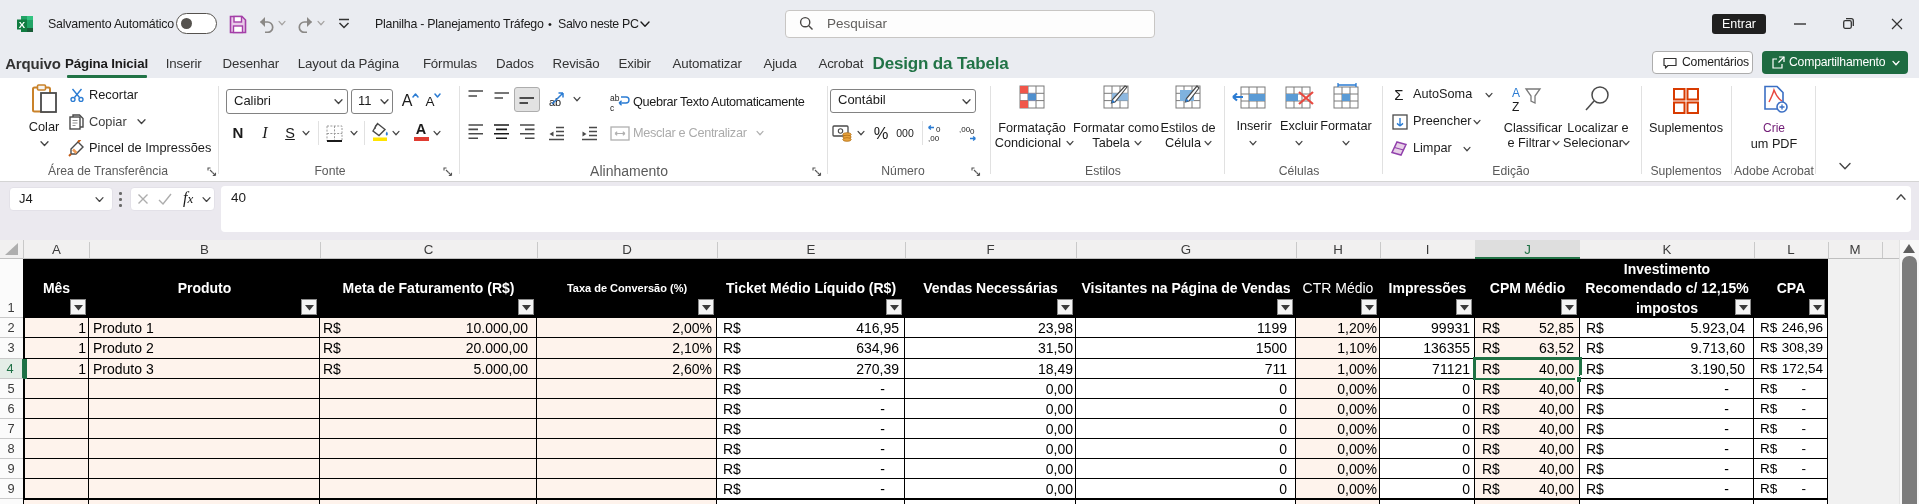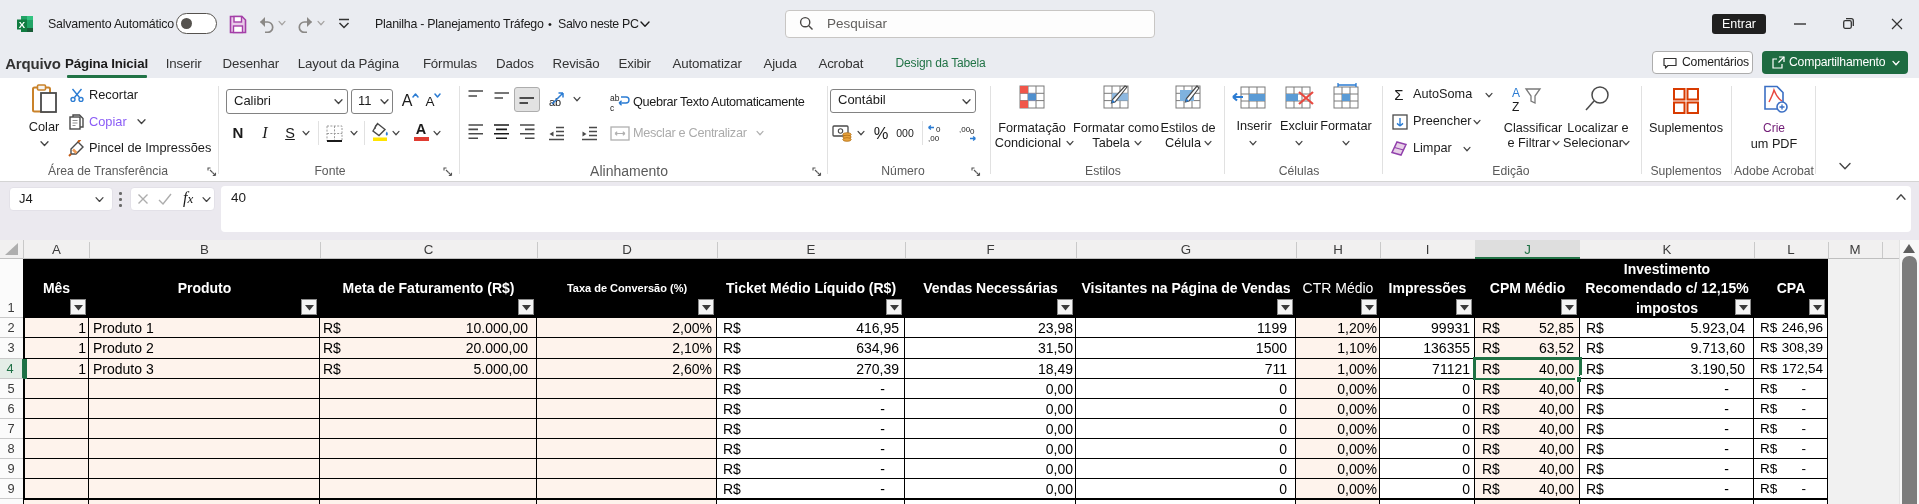--- a/index.html
+++ b/index.html
@@ -70,21 +70,21 @@
 <div style="left:183.7px;top:63.5px;transform:translate(-50%,-50%);font-size:13.3px;color:#333;font-weight:normal;white-space:nowrap;line-height:15.3px;letter-spacing:-0.15px">Inserir</div>
 <div style="left:250.8px;top:63.5px;transform:translate(-50%,-50%);font-size:13.3px;color:#333;font-weight:normal;white-space:nowrap;line-height:15.3px;letter-spacing:-0.15px">Desenhar</div>
 <div style="left:348.4px;top:63.5px;transform:translate(-50%,-50%);font-size:13.3px;color:#333;font-weight:normal;white-space:nowrap;line-height:15.3px;letter-spacing:-0.15px">Layout da Página</div>
 <div style="left:450px;top:63.5px;transform:translate(-50%,-50%);font-size:13.3px;color:#333;font-weight:normal;white-space:nowrap;line-height:15.3px;letter-spacing:-0.15px">Fórmulas</div>
 <div style="left:514.8px;top:63.5px;transform:translate(-50%,-50%);font-size:13.3px;color:#333;font-weight:normal;white-space:nowrap;line-height:15.3px;letter-spacing:-0.15px">Dados</div>
 <div style="left:576.1px;top:63.5px;transform:translate(-50%,-50%);font-size:13.3px;color:#333;font-weight:normal;white-space:nowrap;line-height:15.3px;letter-spacing:-0.15px">Revisão</div>
 <div style="left:634.7px;top:63.5px;transform:translate(-50%,-50%);font-size:13.3px;color:#333;font-weight:normal;white-space:nowrap;line-height:15.3px;letter-spacing:-0.15px">Exibir</div>
 <div style="left:707.1px;top:63.5px;transform:translate(-50%,-50%);font-size:13.3px;color:#333;font-weight:normal;white-space:nowrap;line-height:15.3px;letter-spacing:-0.15px">Automatizar</div>
 <div style="left:780.1px;top:63.5px;transform:translate(-50%,-50%);font-size:13.3px;color:#333;font-weight:normal;white-space:nowrap;line-height:15.3px;letter-spacing:-0.15px">Ajuda</div>
 <div style="left:840.8px;top:63.5px;transform:translate(-50%,-50%);font-size:13.3px;color:#333;font-weight:normal;white-space:nowrap;line-height:15.3px;letter-spacing:-0.15px">Acrobat</div>
-<div style="left:940.6px;top:63.5px;transform:translate(-50%,-50%);font-size:12px;color:#217346;font-weight:normal;white-space:nowrap;line-height:15.3px;letter-spacing:-0.15px">Design da Tabela</div>
+<div style="left:940.6px;top:63.5px;transform:translate(-50%,-50%);font-size:17px;color:#217346;font-weight:bold;white-space:nowrap;line-height:15.3px;letter-spacing:-0.15px">Design da Tabela</div>
 <div style="left:67px;top:74.5px;width:80px;height:3px;background:#217346;border-radius:1px"></div>
 <div style="left:1652px;top:51px;width:101px;height:23px;background:#fff;border:1px solid #ADADAD;border-radius:4px"></div>
 <svg style="left:1663px;top:57px" width="14" height="12" viewBox="0 0 14 12">
 <path d="M1 1.5 H13 V8.5 H5 L2.5 11 V8.5 H1 Z" fill="none" stroke="#333" stroke-width="1.2" stroke-linejoin="round"></path>
 </svg>
 <div style="left:1682px;top:51px;width:70px;height:23px;font-size:12.2px;color:#1b1b1b;text-align:left;font-weight:normal;line-height:23px;white-space:nowrap;letter-spacing:-0.2px">Comentários</div>
 <div style="left:1762px;top:51px;width:146px;height:23px;background:#1E6B41;border-radius:4px"></div>
 <svg style="left:1771px;top:56px" width="14" height="13" viewBox="0 0 14 13">
 <path d="M6 3 H2 V12 H11 V8" fill="none" stroke="#fff" stroke-width="1.2"></path>
 <path d="M8 1 L13 1 L13 6" fill="none" stroke="#fff" stroke-width="1.2"></path>
@@ -117,21 +117,21 @@
 <path d="M11.5 1 L4.5 9.5 M2.5 1 L9.5 9.5" stroke="#2B7CD3" stroke-width="1.4"></path>
 <circle cx="3" cy="11.5" r="2" fill="none" stroke="#2B7CD3" stroke-width="1.4"></circle>
 <circle cx="11" cy="11.5" r="2" fill="none" stroke="#2B7CD3" stroke-width="1.4"></circle>
 </svg>
 <div style="left:89px;top:88px;width:70px;height:14px;font-size:12.8px;color:#1b1b1b;text-align:left;font-weight:normal;line-height:14px;white-space:nowrap;">Recortar</div>
 <svg style="left:69px;top:114px" width="15" height="16" viewBox="0 0 15 16">
 <path d="M4 3 V1 H10.5 L14 4.5 V13 H10" fill="none" stroke="#4A4A4A" stroke-width="1.4"></path>
 <rect x="1" y="3" width="10" height="12" fill="#fff" stroke="#4A4A4A" stroke-width="1.4"></rect>
 <path d="M3.5 6.5 H8.5 M3.5 9 H8.5 M3.5 11.5 H6.5" stroke="#909090" stroke-width="1"></path>
 </svg>
-<div style="left:89px;top:114px;width:60px;height:15px;font-size:12.8px;color:#8b5cf6;text-align:left;font-weight:normal;line-height:15px;white-space:nowrap;">Copiar</div>
+<div style="left:89px;top:114px;width:60px;height:15px;font-size:12.8px;color:#404040;text-align:left;font-weight:normal;line-height:15px;white-space:nowrap;">Copiar</div>
 <svg style="left:136.5px;top:117.0px" width="9" height="9">
     <path d="M1 2.6999999999999997 L4.5 6.4799999999999995 L8 2.6999999999999997" stroke="#444" stroke-width="1.3" fill="none" stroke-linecap="round" stroke-linejoin="round"></path>
   </svg>
 <svg style="left:68px;top:140px" width="17" height="17" viewBox="0 0 17 17">
 <path d="M10 2 L15 7 L8 14 L3 14 L3 9 Z" fill="none" stroke="#4A4A4A" stroke-width="1.4"></path>
 <path d="M3 14 L1 16" stroke="#C55A11" stroke-width="2"></path>
 <path d="M10 2 L12.5 -0.5" stroke="#C55A11" stroke-width="2"></path>
 <path d="M5 9.5 L8.5 13" stroke="#ED9A55" stroke-width="2.5"></path>
 </svg>
 <div style="left:89px;top:141px;width:150px;height:14px;font-size:12.8px;color:#1b1b1b;text-align:left;font-weight:normal;line-height:14px;white-space:nowrap;">Pincel de Impressões</div>

